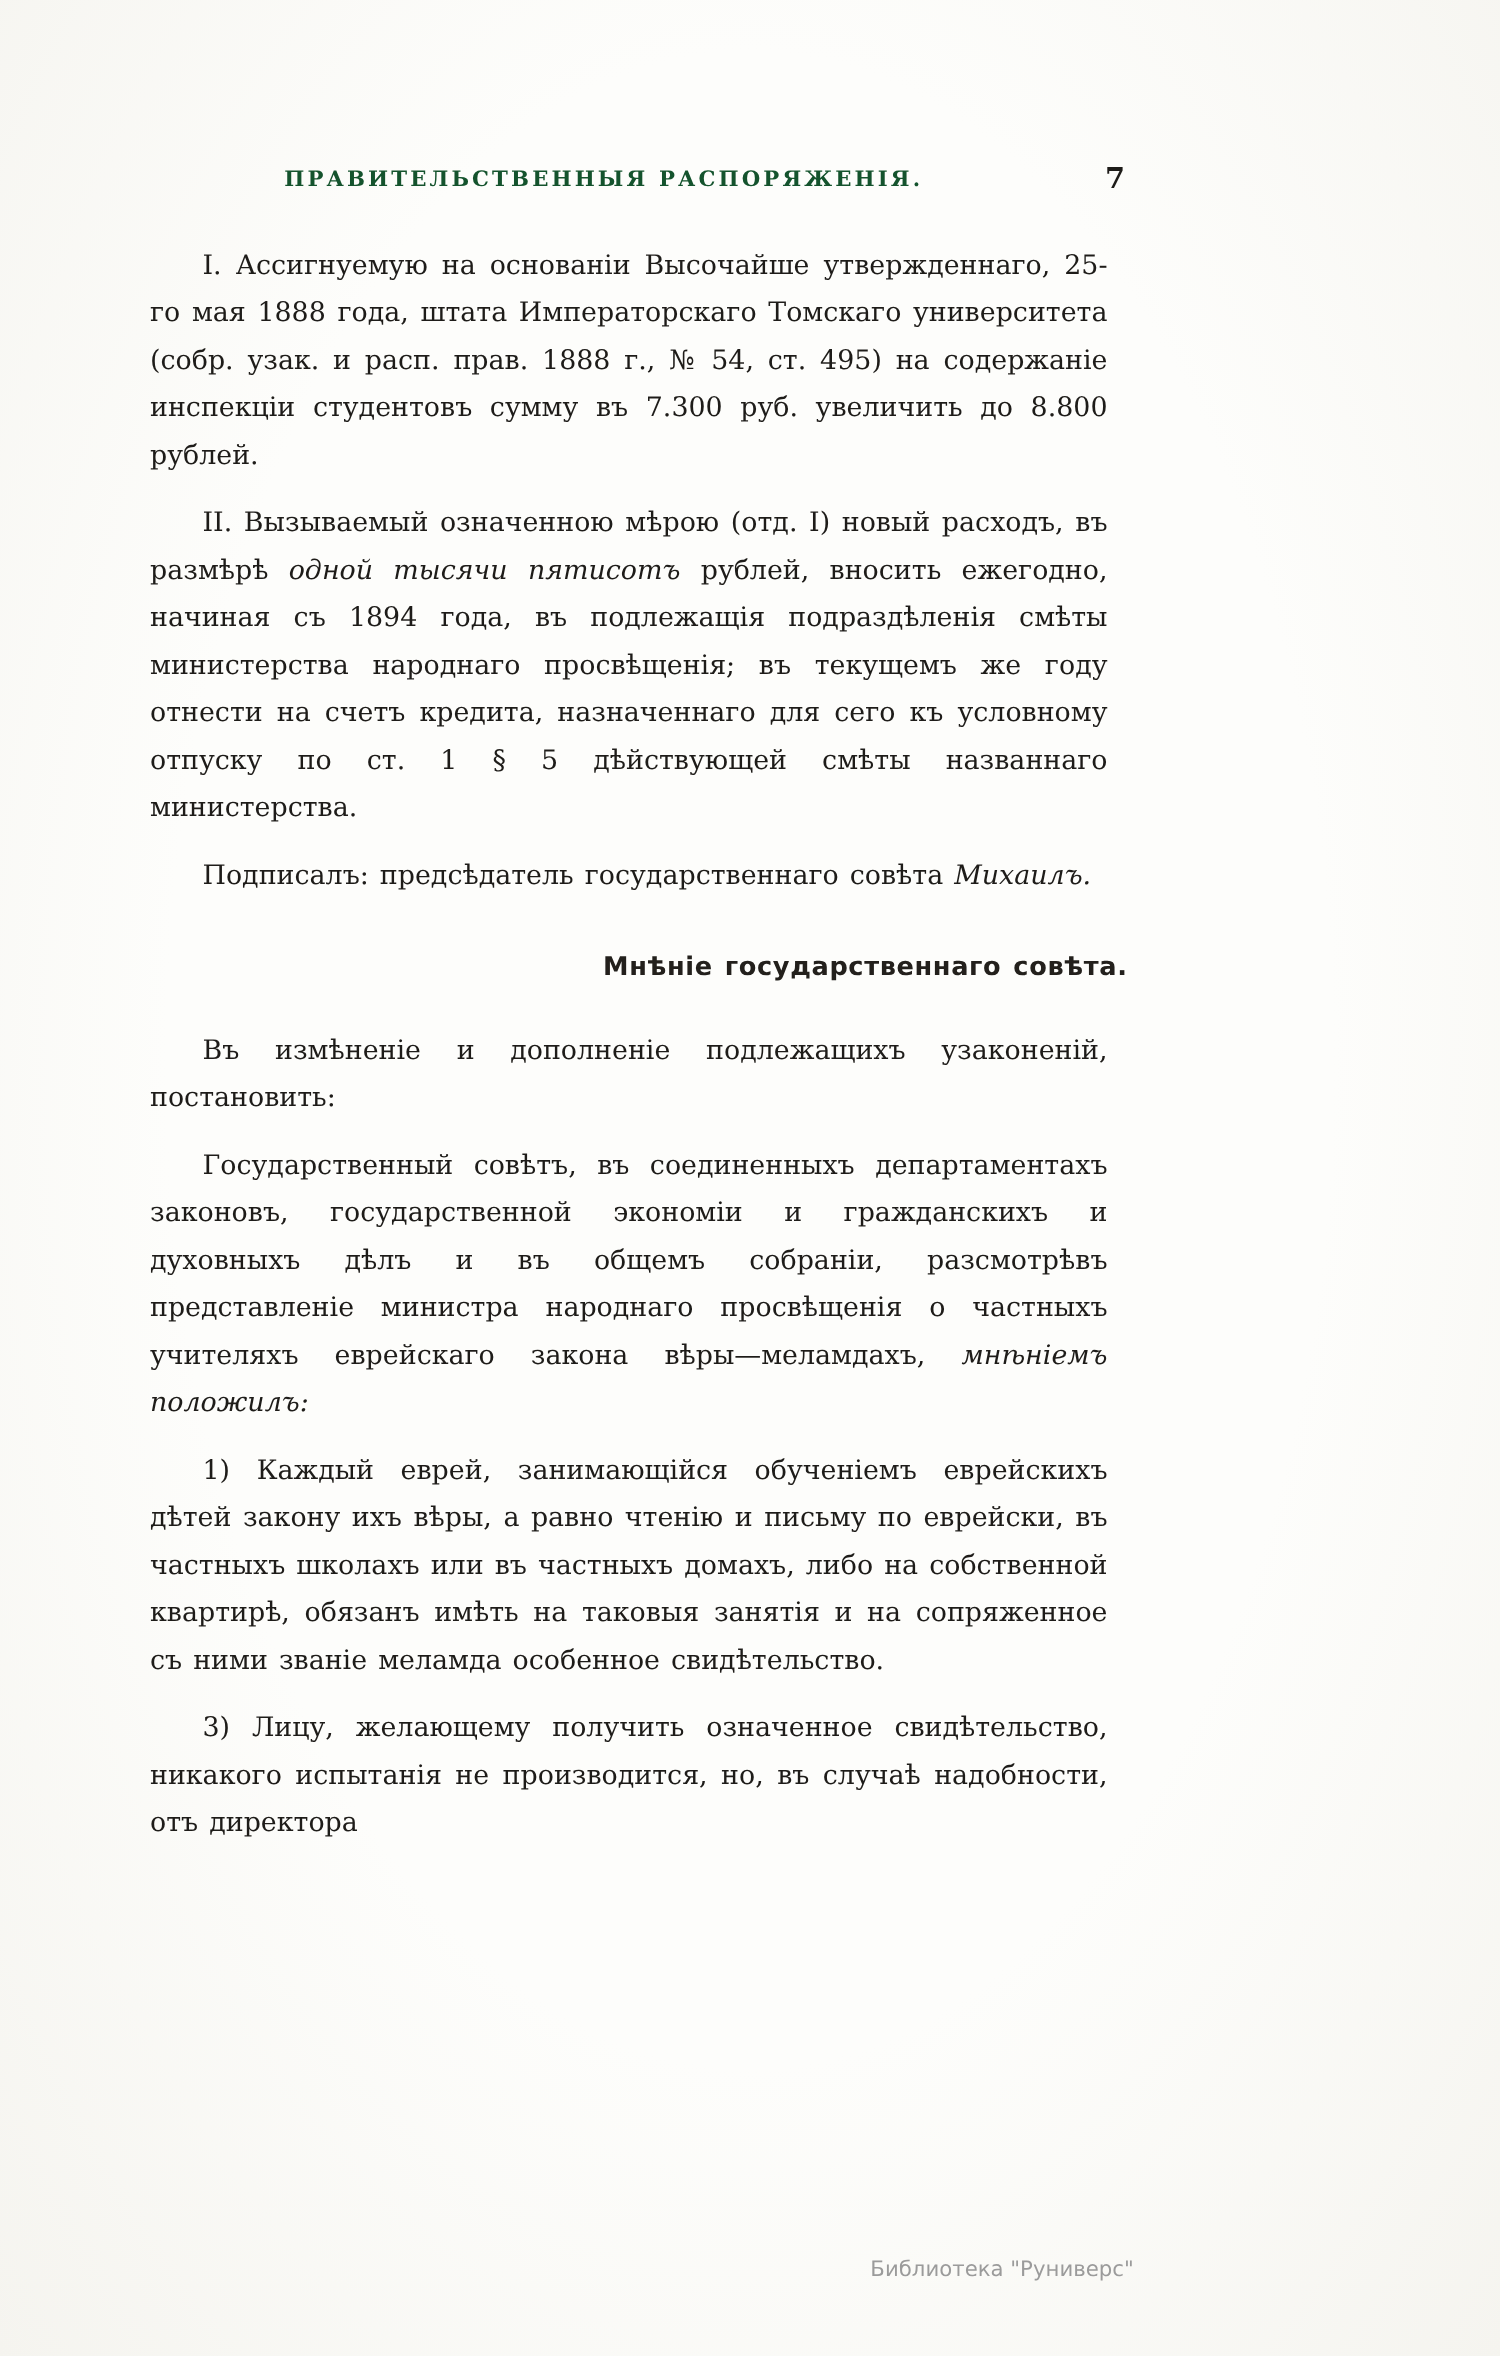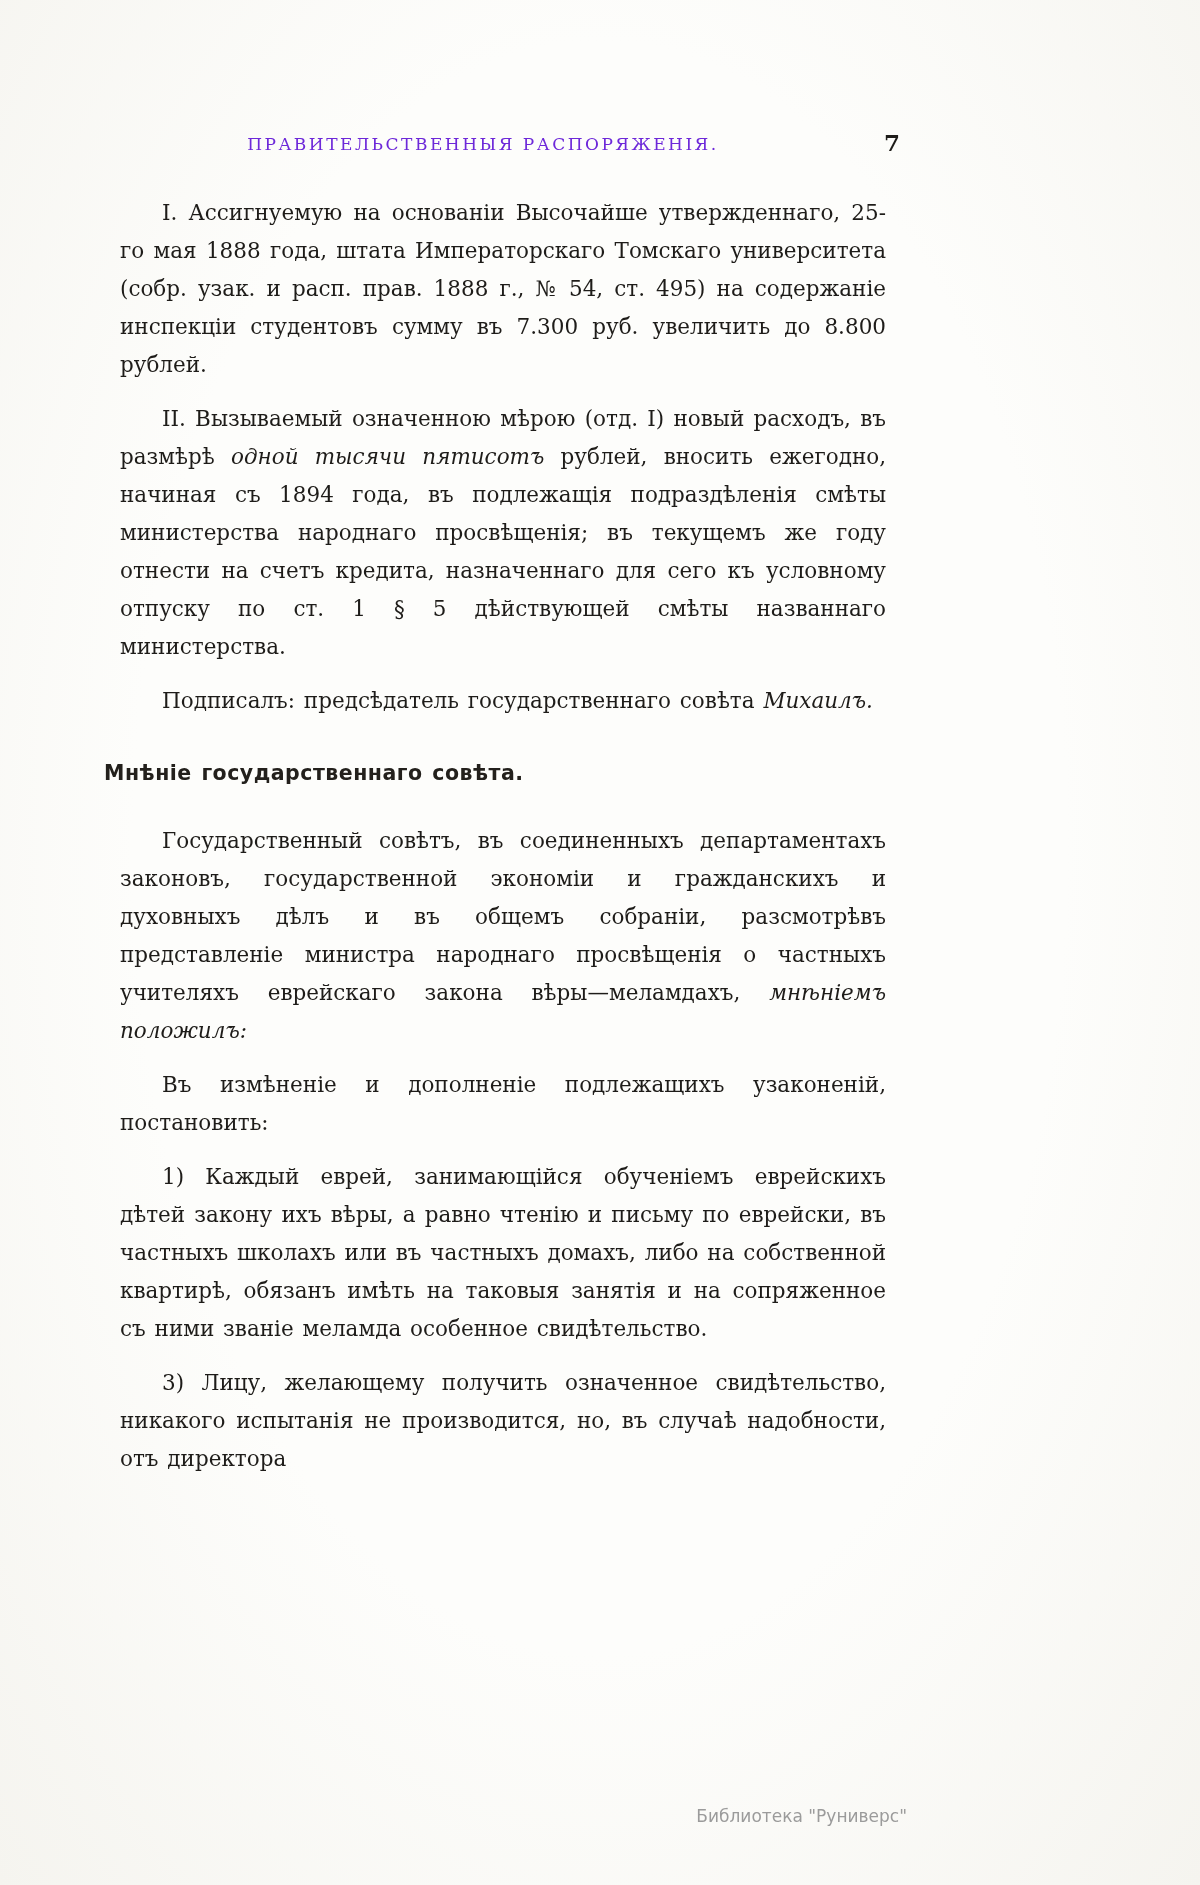--- a/index.html
+++ b/index.html
@@ -19,23 +19,23 @@
     width: 798px;
   }
   .running-head {
     position: relative;
     height: 32px;
     margin-bottom: 28px;
   }
   .head-title {
     text-align: center;
     font-size: 17px;
-    font-weight: 400;
+    font-weight: 700;
     letter-spacing: 2.5px;
-    color: #6d28d9;
+    color: #14532d;
     padding-right: 40px;
   }
   .page-num {
     position: absolute;
     right: 2px;
     top: -5px;
     font-size: 23px;
     font-weight: 700;
   }
   p {
@@ -45,21 +45,21 @@
     text-align: justify;
     text-indent: 42px;
     word-spacing: 2px;
   }
   .ital { font-style: italic; }
   .section-gap { margin-top: 28px; }
   .center-head {
     font-family: "DejaVu Sans", sans-serif;
     font-weight: 700;
     font-size: 20.5px;
-    text-align: left;
+    text-align: right;
     text-indent: 0;
     letter-spacing: 0.5px;
     margin: 34px 0 30px 0;
     color: #23201c;
   }
   .watermark {
     position: absolute;
     right: 293px;
     top: 1806px;
     font-family: "DejaVu Sans", sans-serif;
@@ -81,23 +81,23 @@
 
   <p><span>II. Вызываемый означенною мѣрою (отд. I) новый расходъ, въ размѣрѣ </span><span class="ital">одной тысячи пятисотъ</span><span> рублей, вносить ежегодно, начиная съ 1894 года, въ подлежащія подраздѣленія смѣты министерства народнаго просвѣщенія; въ текущемъ же году отнести на счетъ кредита, назначеннаго для сего къ условному отпуску по ст. 1 § 5 дѣйствующей смѣты названнаго министерства.</span></p>
 
 
 
 
   <p><span>Подписалъ: предсѣдатель государственнаго совѣта </span><span class="ital">Михаилъ.</span></p>
 
   <p class="center-head">Мнѣніе государственнаго совѣта.</p>
 
+  <p><span>Въ измѣненіе и дополненіе подлежащихъ узаконеній, постановить:</span></p>
+
   <p><span>Государственный совѣтъ, въ соединенныхъ департаментахъ законовъ, государственной экономіи и гражданскихъ и духовныхъ дѣлъ и въ общемъ собраніи, разсмотрѣвъ представленіе министра народнаго просвѣщенія о частныхъ учителяхъ еврейскаго закона вѣры—меламдахъ, </span><span class="ital">мнѣніемъ положилъ:</span></p>
-
-  <p><span>Въ измѣненіе и дополненіе подлежащихъ узаконеній, постановить:</span></p>
 
   <p><span>1) Каждый еврей, занимающійся обученіемъ еврейскихъ дѣтей закону ихъ вѣры, а равно чтенію и письму по еврейски, въ частныхъ школахъ или въ частныхъ домахъ, либо на собственной квартирѣ, обязанъ имѣть на таковыя занятія и на сопряженное съ ними званіе меламда особенное свидѣтельство.</span></p>
 
 
   <p><span>3) Лицу, желающему получить означенное свидѣтельство, никакого испытанія не производится, но, въ случаѣ надобности, отъ директора</span></p>
 
 </div>
 
 <div class="watermark">Библиотека "Руниверс"</div>
 

